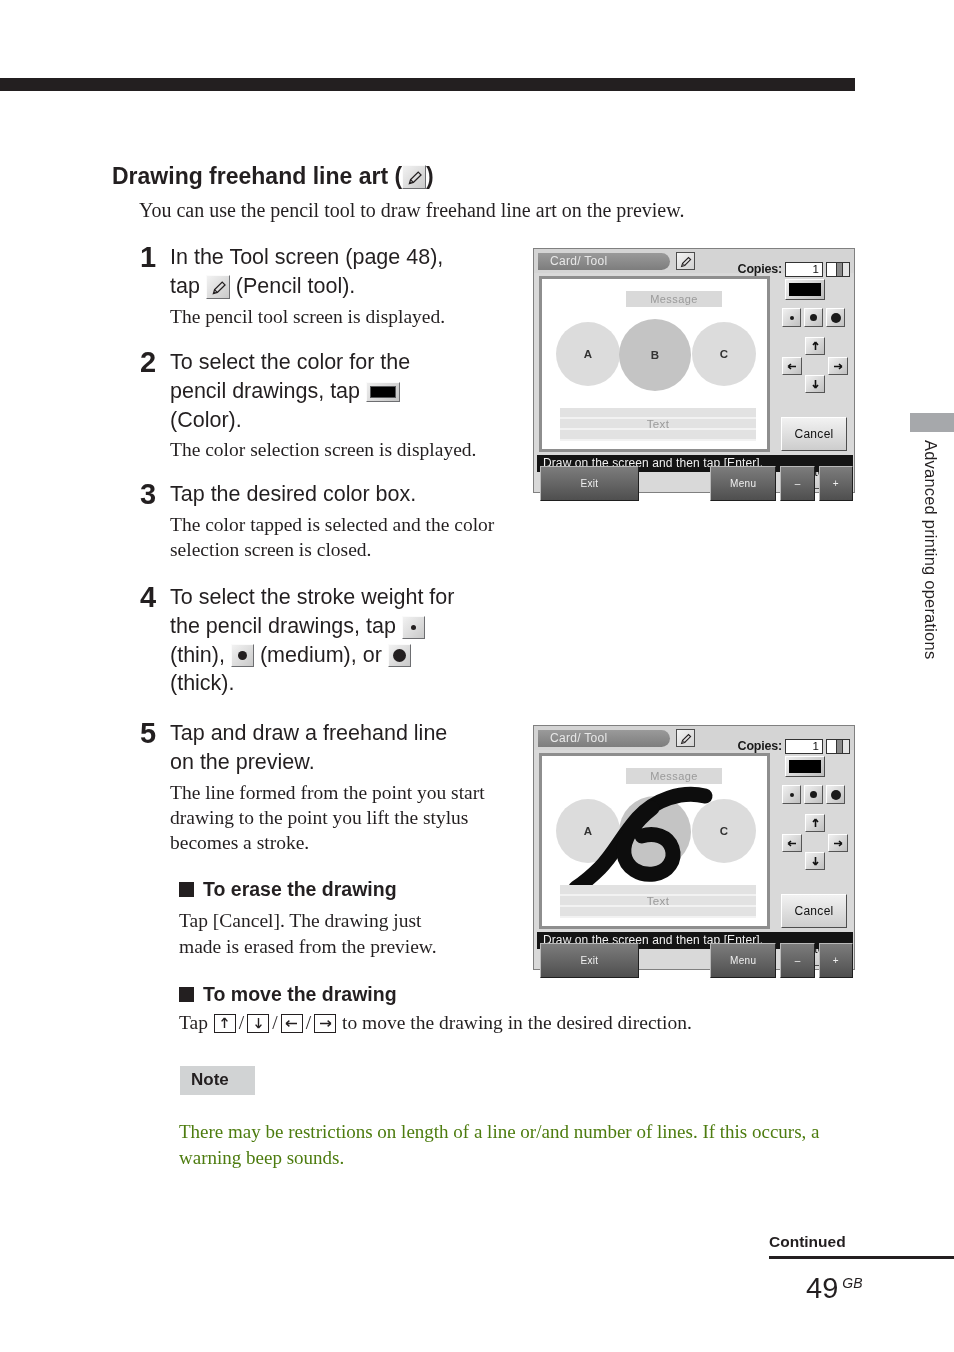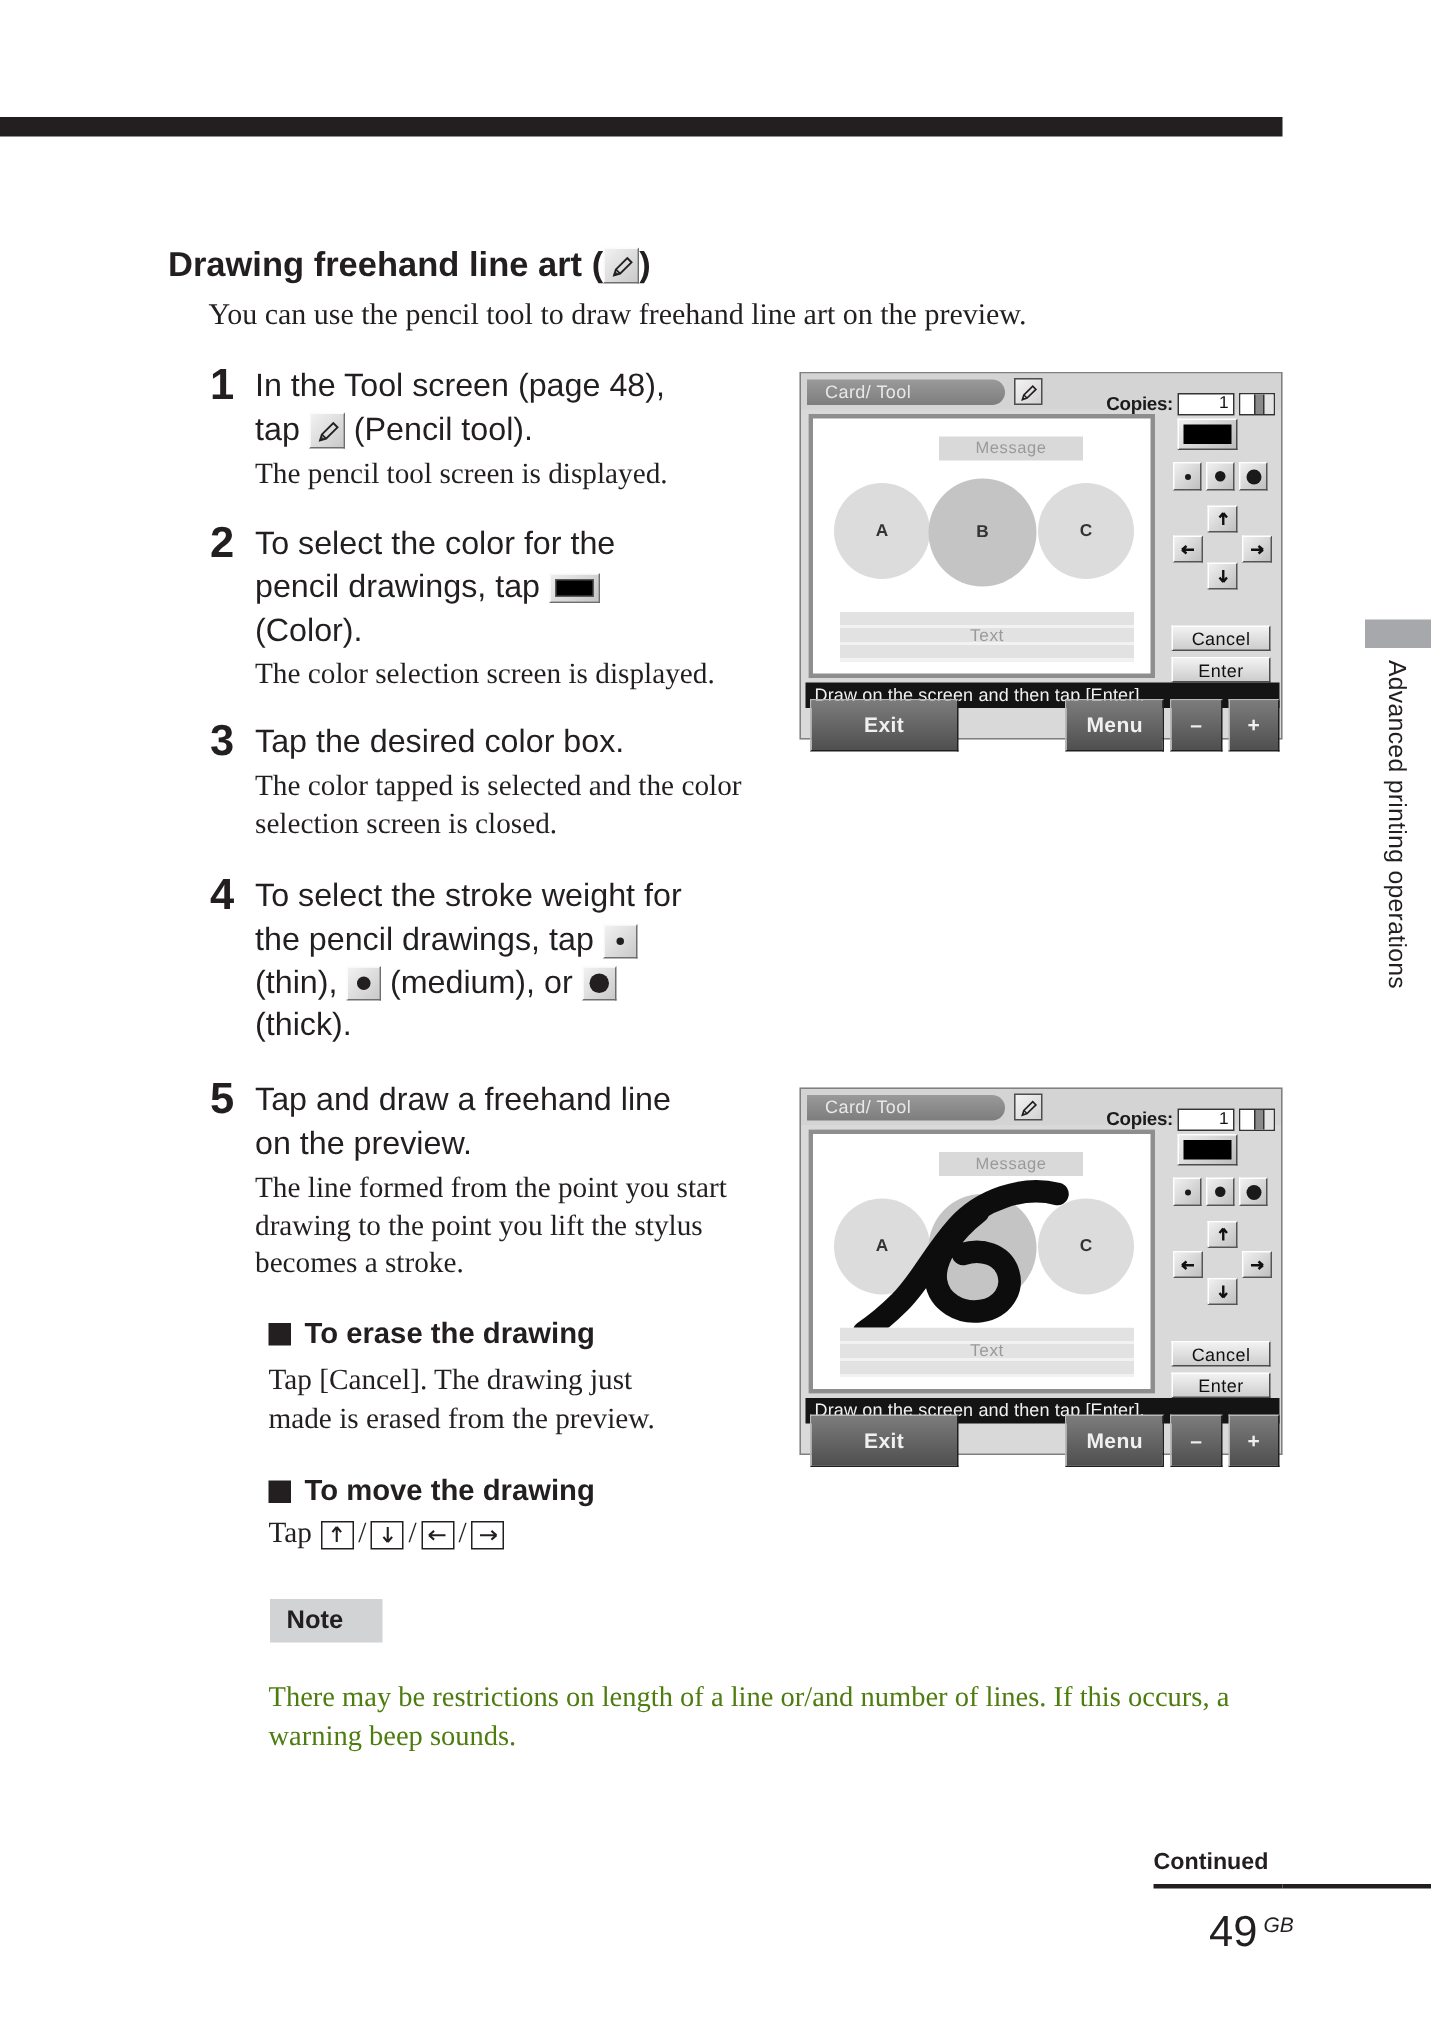--- a/index.html
+++ b/index.html
@@ -398,21 +398,21 @@
     border-top:1px solid #fff; border-left:1px solid #fff;
     border-right:1px solid #555; border-bottom:1px solid #555;
     display:flex; align-items:center; justify-content:center;
   }
   .d-up    { left: 25px; top: 0px; }
   .d-left  { left: 2px;  top: 20px; }
   .d-right { left: 48px; top: 20px; }
   .d-down  { left: 25px; top: 38px; }
 
   .ctrl-btn {
-    width: 66px; height: 17px;
+    width: 66px; height: 34px;
     margin: 0 0 4px 4px;
     background: linear-gradient(180deg,#f2f2f2,#cdcdcd);
     border-top:1px solid #fff; border-left:1px solid #fff;
     border-right:1.5px solid #4d4d4d; border-bottom:1.5px solid #4d4d4d;
     font-size: 12px;
     color: #111;
     display:flex; align-items:center; justify-content:center;
     letter-spacing: 0.3px;
   }
   .ctrl-cancel { margin-top: 22px; }
@@ -438,24 +438,23 @@
     width: 316px; height: 18px;
     display: flex;
     align-items: center;
   }
   .bbtn {
     height: 35px;
     background: linear-gradient(180deg,#7c7c7c,#4f4f4f);
     border-top:1px solid #b9b9b9; border-left:1px solid #b9b9b9;
     border-right:1px solid #1f1f1f; border-bottom:1px solid #1f1f1f;
     color: #f0f0f0;
-    font-size: 14px;
+    font-size: 10px;
     display:flex; align-items:center; justify-content:center;
     letter-spacing: 0.3px;
-    font-weight: bold;
   }
   .b-exit { width: 116px; margin-left: 3px; }
   .b-menu { width: 78px;  margin-left: 71px; }
   .b-minus{ width: 40px;  margin-left: 4px; }
   .b-plus { width: 40px;  margin-left: 4px; }
 </style>
 </head>
 <body>
 
 <div class="top-rule"></div>
@@ -577,21 +576,21 @@
   <span class="arrowbox">
     <svg width="13" height="11" viewBox="0 0 13 11">
         <path d="M1 5.5 L12 5.5 M1 5.5 L4.4 2.6 M1 5.5 L4.4 8.4" stroke="#231f20" stroke-width="1.4" fill="none"></path>
       </svg>
   </span><span class="slash">/</span>
   <span class="arrowbox">
     <svg width="13" height="11" viewBox="0 0 13 11">
         <path d="M12 5.5 L1 5.5 M12 5.5 L8.6 2.6 M12 5.5 L8.6 8.4" stroke="#231f20" stroke-width="1.4" fill="none"></path>
       </svg>
   </span>
-  &nbsp;
+  &nbsp;<span>to move the drawing in the desired direction.</span>
 </div>
 
 <div class="note-label">Note</div>
 <div class="note-body">There may be restrictions on length of a line or/and number of lines.  If this occurs, a warning beep sounds.</div>
 
 <div class="continued">Continued</div>
 <div class="footer-rule"></div>
 <div class="footer-rule2"></div>
 <div class="pageno">
   <span>49</span>

